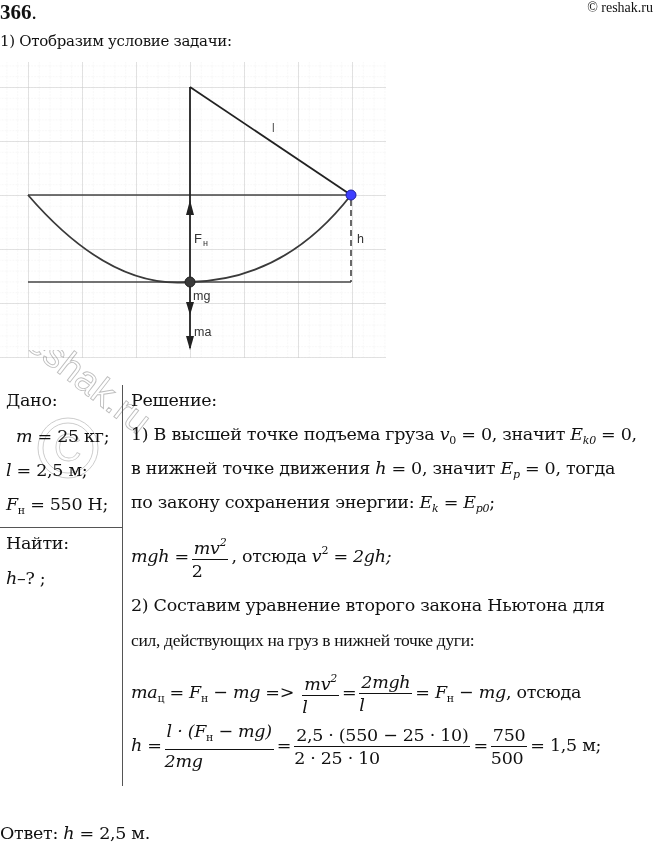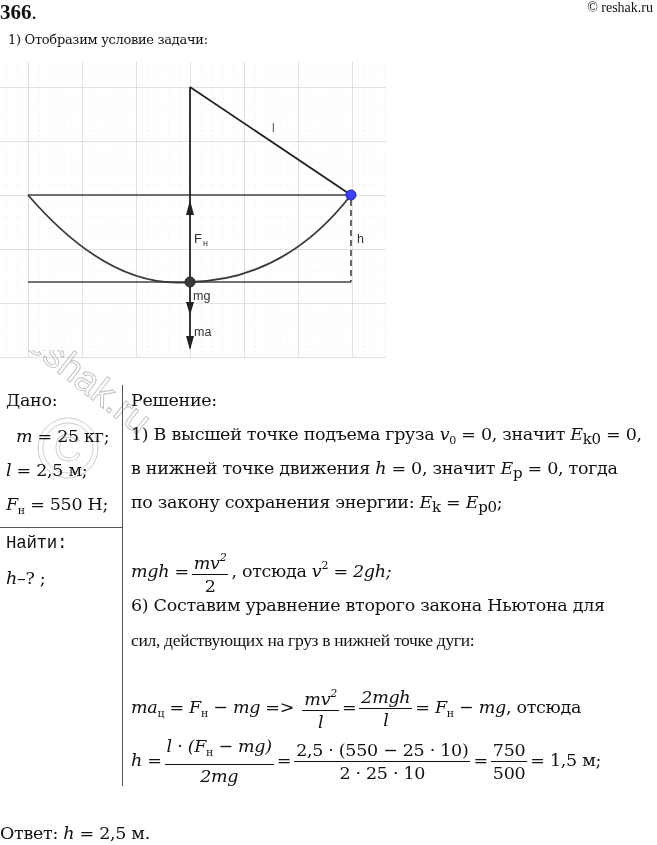--- a/index.html
+++ b/index.html
@@ -6,36 +6,36 @@
   body {
     width: 657px; height: 845px; position: relative; overflow: hidden;
     font-family: "DejaVu Serif", serif; color: #111;
   }
   .abs { position: absolute; white-space: nowrap; }
   .num { left: 0; top: 0; font-family: "Liberation Serif", serif; font-weight: bold; font-size: 21px; }
   .num .dot { font-weight: normal; }
   .brand { right: 4px; top: 0; font-family: "Liberation Serif", serif; font-size: 14px; }
   .txt { font-family: "DejaVu Serif", serif; font-size: 17.5px; letter-spacing: -0.3px; }
   .m { font-family: "DejaVu Serif", serif; font-style: italic; }
-  .sub { font-size: 15px; vertical-align: -4px; }
+  .sub { font-size: 11px; vertical-align: -4px; font-style: italic; }
   .subu { font-size: 11px; vertical-align: -4px; font-style: normal; }
   .sup { font-size: 11px; vertical-align: 8px; }
-  .frac { display: inline-block; vertical-align: middle; text-align: center; margin: 15px 3px; }
+  .frac { display: inline-block; vertical-align: middle; margin: 0 3px; }
   .frac .n { display: block; padding: 0 2px; border-bottom: 1.4px solid #111; line-height: 22px; }
   .frac .d { display: block; line-height: 22px; }
   .vline { position: absolute; left: 122px; top: 385px; width: 1.3px; height: 401px; background: #555; }
   .hline { position: absolute; left: 0; top: 527px; width: 122px; height: 1.3px; background: #555; }
   svg text { font-family: "Liberation Sans", sans-serif; }
 </style>
 </head>
 <body>
 
 <div class="abs num"><span>366</span><span class="dot">.</span></div>
 <div class="abs brand">© reshak.ru</div>
-<div class="abs txt" style="left:0; top:32px; font-size:13px;padding-left:8px;">1) Отобразим условие задачи:</div>
+<div class="abs txt" style="left:0; top:32px; font-size:15px;">1) Отобразим условие задачи:</div>
 
 <svg class="abs" style="left:0; top:62px;" width="390" height="298" viewBox="0 62 390 298">
   <defs>
     <pattern id="minor" x="0" y="0" width="10.8" height="10.8" patternUnits="userSpaceOnUse" patternTransform="translate(28 87)">
       <path d="M10.8 0 L0 0 0 10.8" fill="none" stroke="#e8e8e8" stroke-width="0.8" stroke-dasharray="1.5 1.5"></path>
     </pattern>
     <pattern id="major" x="0" y="0" width="54" height="54" patternUnits="userSpaceOnUse" patternTransform="translate(28 87)">
       <path d="M54 0 L0 0 0 54" fill="none" stroke="#c8c8c8" stroke-width="1"></path>
     </pattern>
   </defs>
@@ -78,36 +78,36 @@
 </svg>
 
 <div class="vline"></div>
 <div class="hline"></div>
 
 <div>
   <div class="abs txt" style="left:6px; top:390px;">Дано:</div>
   <div class="abs txt" style="left:16px; top:426px;"><span class="m">m</span> <span>= 25 кг;</span></div>
   <div class="abs txt" style="left:6px; top:460px;"><span class="m">l</span> <span>= 2,5 м;</span></div>
   <div class="abs txt" style="left:6px; top:494px;"><span class="m">F</span><span class="subu">н</span> <span>= 550 Н;</span></div>
-  <div class="abs txt" style="left:6px; top:533px;font-family:Liberation Mono, monospace;">Найти:</div>
+  <div class="abs txt" style="left:6px; top:533px;">Найти:</div>
   <div class="abs txt" style="left:6px; top:568px;"><span class="m">h</span><span>–? ;</span></div>
 </div>
 
 <div>
   <div class="abs txt" style="left:131px; top:390px;">Решение:</div>
 
   <div class="abs txt" style="left:131px; top:424px;"><span>1) В высшей точке подъема груза </span><span class="m">v</span><span class="subu">0</span><span> = 0, значит </span><span class="m">E</span><span class="sub">k0</span><span> = 0,</span></div>
 
   <div class="abs txt" style="left:131px; top:458px;text-align:center;"><span>в нижней точке движения </span><span class="m">h</span><span> = 0, значит </span><span class="m">E</span><span class="sub">p</span><span> = 0, тогда</span></div>
 
   <div class="abs txt" style="left:131px; top:492px;"><span>по закону сохранения энергии:  </span><span class="m">E</span><span class="sub">k</span><span> = </span><span class="m">E</span><span class="sub">p0</span><span>;</span></div>
 
   <div class="abs txt" style="left:131px; top:532px;"><span class="m">mgh =</span><span class="frac"><span class="n m"><span>mv</span><span class="sup">2</span></span><span class="d">2</span></span><span>, отсюда </span><span class="m">v</span><span class="sup">2</span><span class="m"> = 2gh;</span></div>
 
-  <div class="abs txt" style="left:131px; top:595px;">6) Составим уравнение второго закона Ньютона для</div>
+  <div class="abs txt" style="left:131px; top:595px;">2) Составим уравнение второго закона Ньютона для</div>
   <div class="abs txt" style="left:131px; top:630px;font-family:Liberation Serif, serif;">сил, действующих на груз в нижней точке дуги:</div>
 
   <div class="abs txt" style="left:131px; top:668px;"><span class="m">ma</span><span class="subu">ц</span><span class="m"> = F</span><span class="subu">н</span><span class="m"> − mg  =&gt; </span><span class="frac"><span class="n m"><span>mv</span><span class="sup">2</span></span><span class="d m">l</span></span><span>=</span><span class="frac"><span class="n m">2mgh</span><span class="d m">l</span></span><span class="m">= F</span><span class="subu">н</span><span class="m"> − mg</span><span>, отсюда</span></div>
 
   <div class="abs txt" style="left:131px; top:720px;"><span class="m">h =</span><span class="frac"><span class="n m"><span>l · (F</span><span class="subu">н</span><span> − mg)</span></span><span class="d m">2mg</span></span><span>=</span><span class="frac"><span class="n">2,5 · (550 − 25 · 10)</span><span class="d">2 · 25 · 10</span></span><span>=</span><span class="frac"><span class="n">750</span><span class="d">500</span></span><span>= 1,5 м;</span></div>
 </div>
 
 <div class="abs txt" style="left:0; top:823px;"><span>Ответ: </span><span class="m">h</span><span> = 2,5 м.</span></div>
 
 </body></html>

